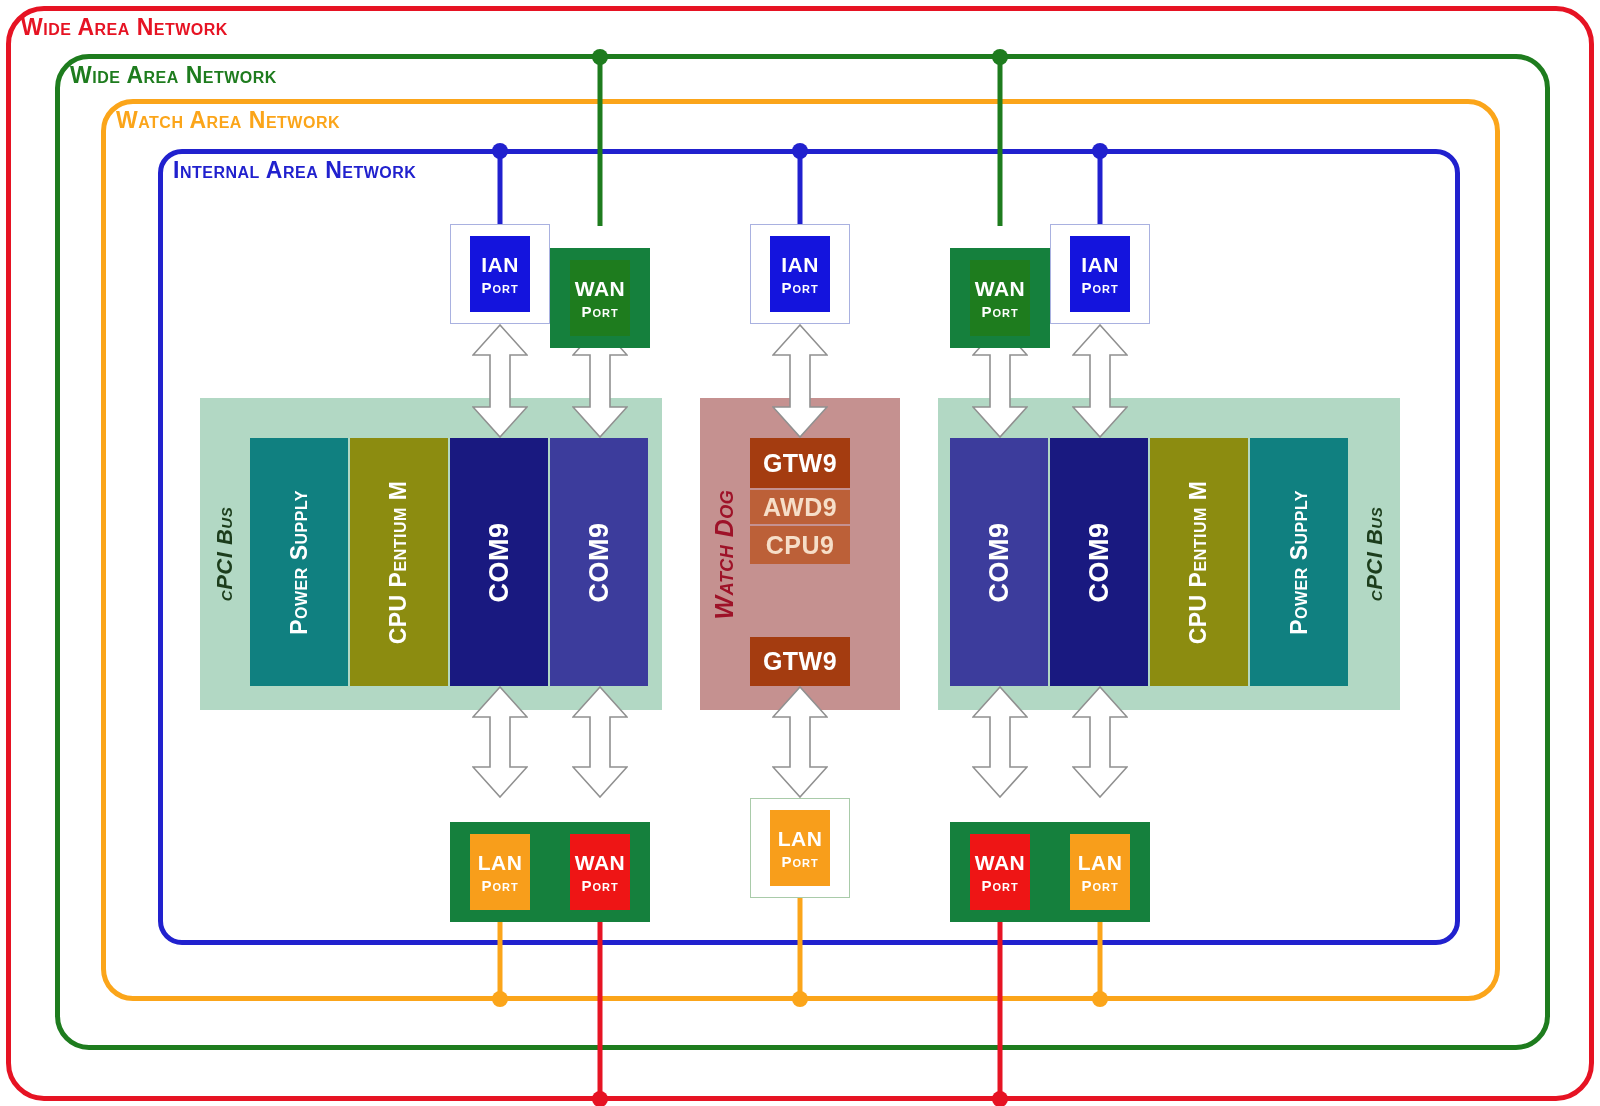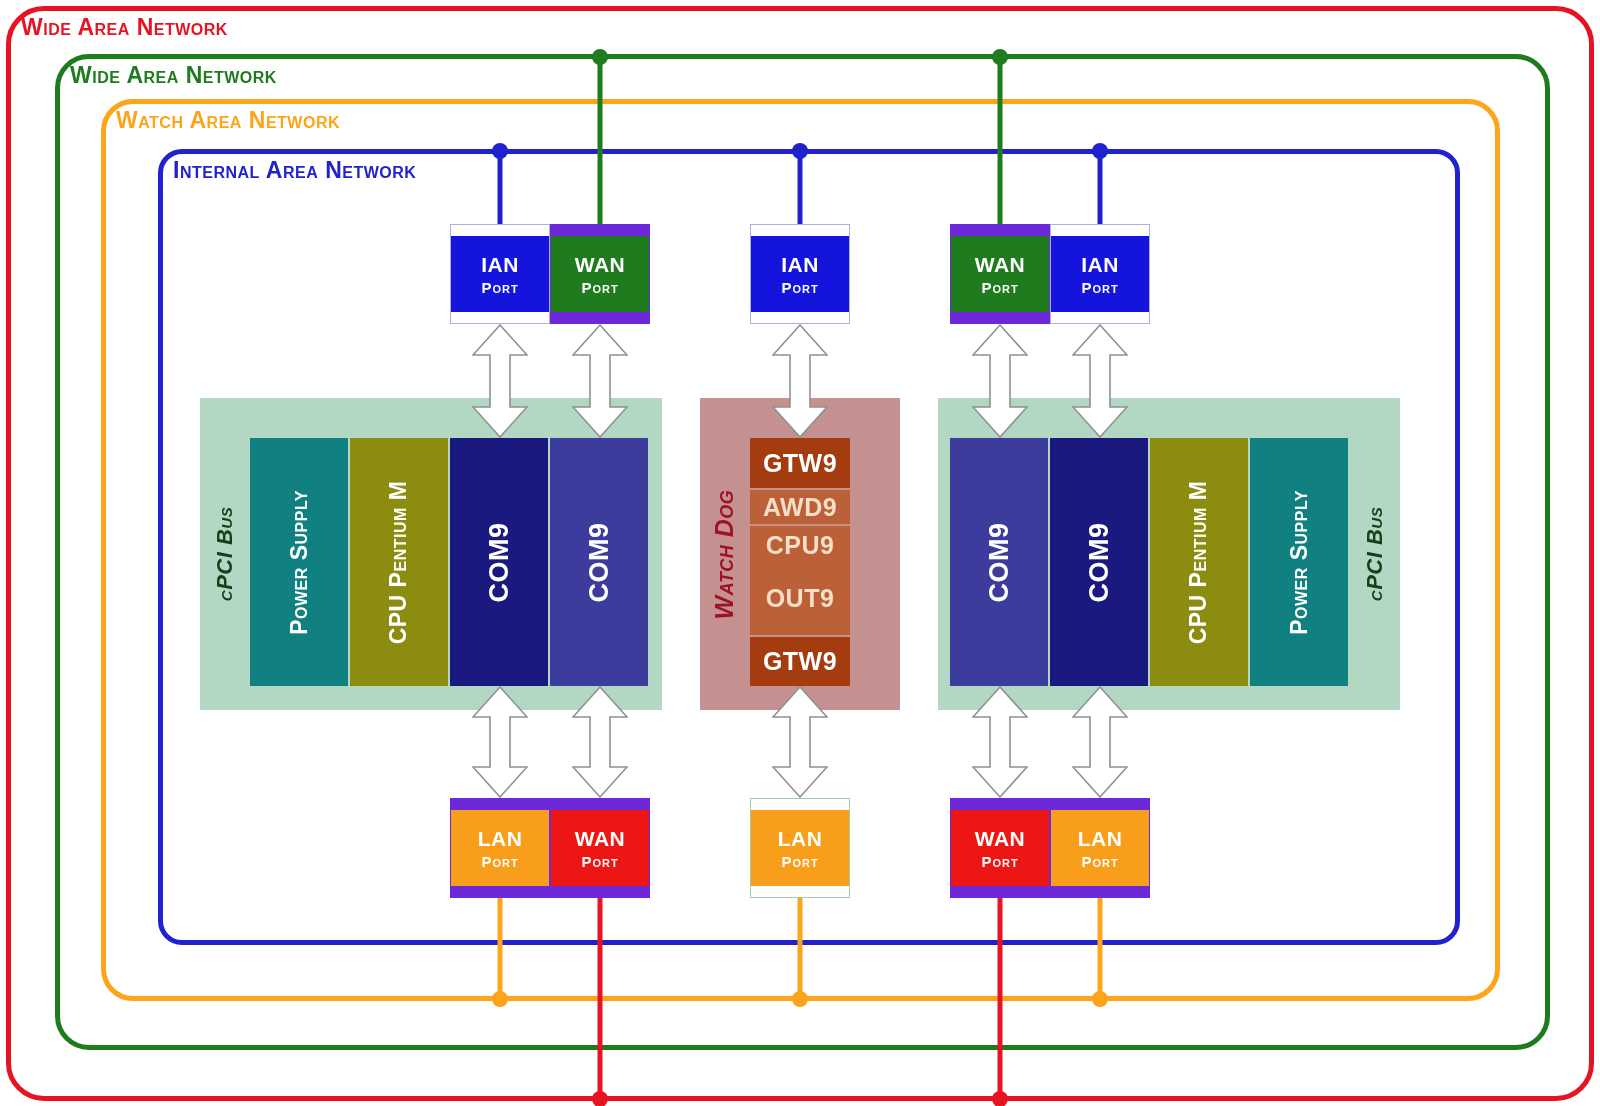--- a/index.html
+++ b/index.html
@@ -43,24 +43,24 @@
 
   
   .wdcard{position:absolute;left:750px;width:100px;z-index:4;display:flex;
           align-items:center;justify-content:center;font-weight:bold;font-size:25px;letter-spacing:.5px;}
   .wd-dark{background:#A43C10;color:#FFFFFF;}
   .wd-light{background:#BC6038;color:#F6DEC8;}
 
   
   .port{position:absolute;width:100px;height:100px;z-index:5;
         display:flex;align-items:center;justify-content:center;}
-  .p-mauve{background:#6d28d9;}
+  .p-mauve{background:#15803d;margin-top:24px;}
   .p-white-blue {background:#fff;border:1px solid #A9B1E0;}
   .p-white-green{background:#fff;border:1px solid #A9CBA9;}
-  .port-inner{width:98px;height:76px;display:flex;flex-direction:column;align-items:center;
+  .port-inner{width:60px;height:76px;display:flex;flex-direction:column;align-items:center;
               justify-content:center;gap:5px;color:#fff;}
   .f-ian{background:#1414DD}.f-wang{background:#1E7C1E}
   .f-wanr{background:#EE1515}.f-lan{background:#F89E1B}
   .pl1{font-weight:bold;font-size:21px;letter-spacing:.5px;line-height:1;}
   .pl2{font-weight:bold;font-size:15px;font-variant:small-caps;letter-spacing:1px;line-height:1;}
 
   
   .arrow{position:absolute;z-index:3;width:56px;}
   .arrow svg{display:block;}
 </style>
@@ -157,21 +157,20 @@
   <div class="card bg-olive" style="left:1150px">
     <span>CPU Pentium M</span>
     </div>
   <div class="card bg-teal" style="left:1250px">
     <span>Power Supply</span>
     </div>
 
   <div class="wdcard wd-dark" style="top:438px;height:50px">GTW9</div>
   <div class="wdcard wd-light" style="top:490px;height:34px">AWD9</div>
   <div class="wdcard wd-light" style="top:526px;height:38px">CPU9</div>
-  <div class="wdcard wd-light" style="top:562px;height:73px">OUT9</div>
   <div class="wdcard wd-dark" style="top:637px;height:49px">GTW9</div>
 
   <div class="arrow" style="left:472px;top:324px">
     <svg width="56" height="114" viewBox="0 0 56 114">
         <polygon points="28,1 1,31 18,31 18,83 1,83 28,113 55,83 38,83 38,31 55,31" fill="#fff" stroke="#909090" stroke-width="1.6"></polygon>
       </svg>
     </div>
   <div class="arrow" style="left:572px;top:324px">
     <svg width="56" height="114" viewBox="0 0 56 114">
         <polygon points="28,1 1,31 18,31 18,83 1,83 28,113 55,83 38,83 38,31 55,31" fill="#fff" stroke="#909090" stroke-width="1.6"></polygon>

